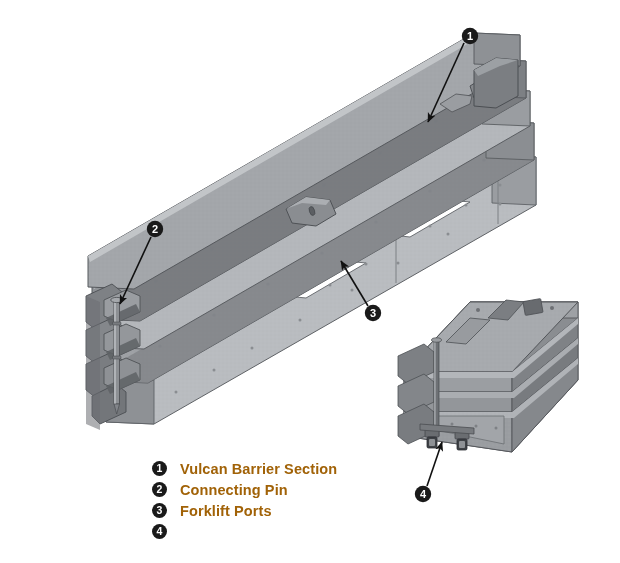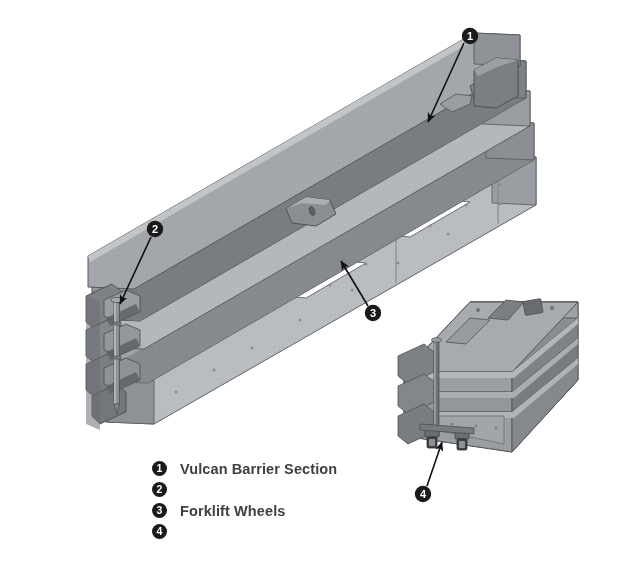--- a/index.html
+++ b/index.html
@@ -42,21 +42,21 @@
     font-weight: bold;
     line-height: 15px;
     text-align: center;
     flex: 0 0 auto;
     font-family: "Liberation Sans", sans-serif;
   }
   .legend-label {
     margin-left: 13px;
     font-size: 14.5px;
     font-weight: bold;
-    color: #404040;
+    color: #a16207;
     letter-spacing: 0.1px;
     white-space: nowrap;
   }
   .callout-num {
     font-size: 11px;
     font-weight: bold;
     fill: #ffffff;
     font-family: "Liberation Sans", sans-serif;
     text-anchor: middle;
   }
@@ -327,21 +327,22 @@
   </g>
 </svg>
 
 <div class="legend">
   <div class="legend-row">
     <span class="legend-bullet">1</span>
     <span class="legend-label">Vulcan Barrier Section</span>
   </div>
   <div class="legend-row">
     <span class="legend-bullet">2</span>
+    <span class="legend-label">Connecting Pin</span>
   </div>
   <div class="legend-row">
     <span class="legend-bullet">3</span>
-    <span class="legend-label">Forklift Wheels</span>
+    <span class="legend-label">Forklift Ports</span>
   </div>
   <div class="legend-row">
     <span class="legend-bullet">4</span>
   </div>
 </div>
 
 </body></html>

